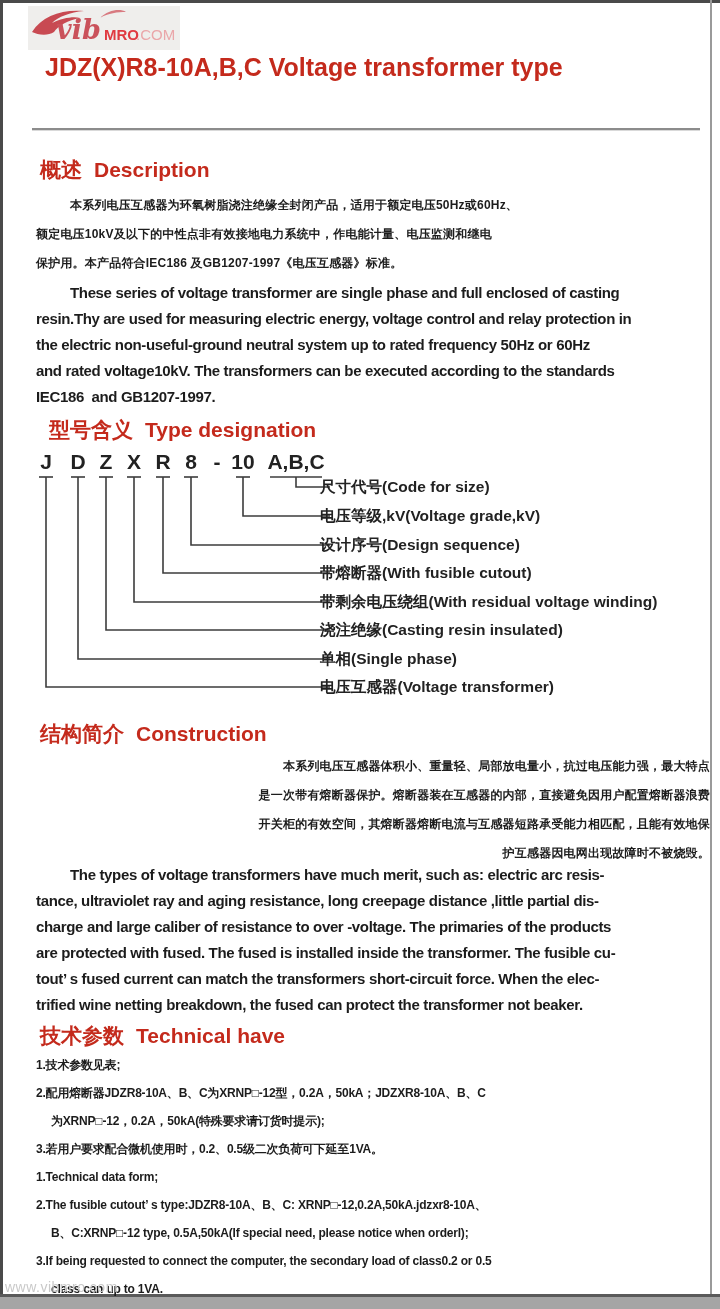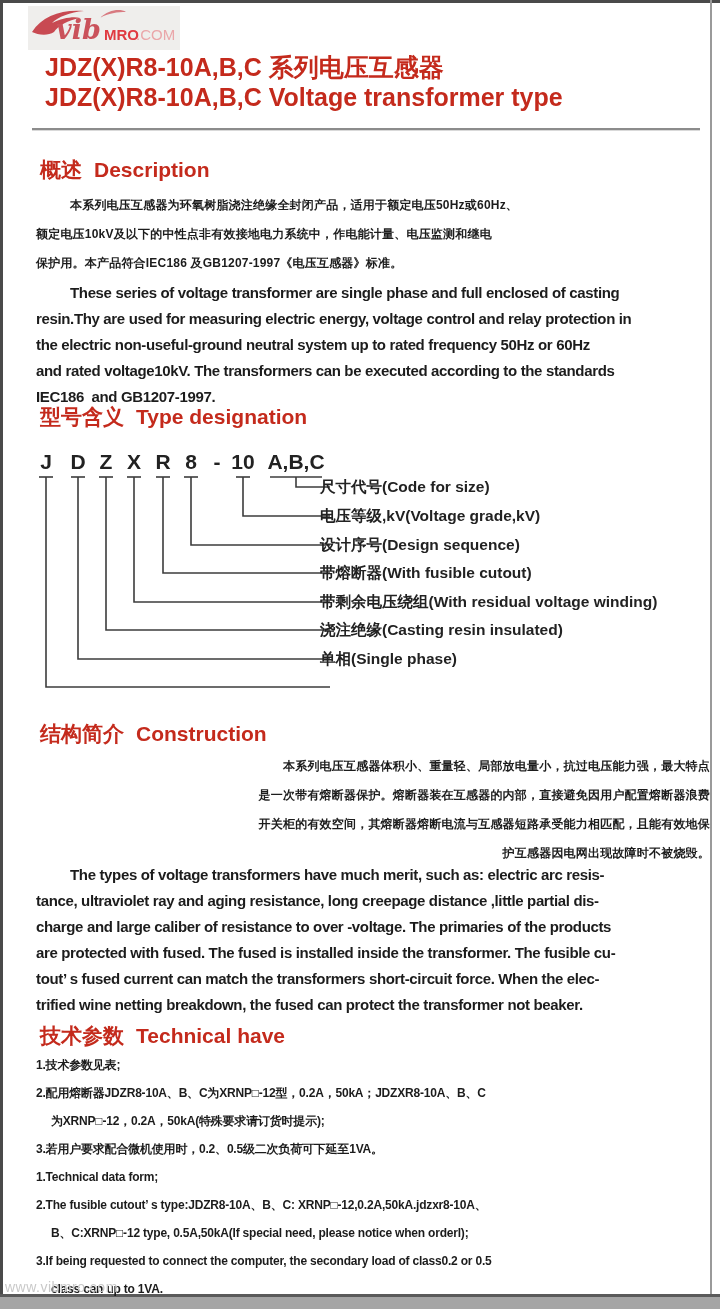--- a/index.html
+++ b/index.html
@@ -60,39 +60,38 @@
   <svg width="152" height="44" viewBox="0 0 152 44">
     <path d="M4,26 C14,10 34,3 56,5 C42,6 30,11 24,17 C34,12 46,10 52,12 C40,14 30,20 26,26 C20,30 10,29 4,26 Z" fill="#c84a52"></path>
     <path d="M98,6 C92,2 80,4 72,12 C80,7 90,6 98,6 Z" fill="#d87a80"></path>
     <text x="28" y="33" font-family="DejaVu Serif, serif" font-style="italic" font-weight="bold" font-size="27" fill="#ca525b">vib</text>
     <text x="76" y="34" font-family="Liberation Sans, sans-serif" font-weight="bold" font-size="15" fill="#e03a40">MRO</text>
     <text x="108" y="34" font-family="Liberation Sans, sans-serif" font-size="15" fill="#eaa6a9">.COM</text>
   </svg>
 </div>
 
 <div class="titles">
-  <div>JDZ(X)R8-10A,B,C 系列电压互感器</div>
   <div>JDZ(X)R8-10A,B,C Voltage transformer type</div>
 </div>
 
 <div class="divider"></div>
 
 <div class="h2" style="top:157px;">
   <span class="cn">概述</span><span>Description</span>
 </div>
 <div class="para para-cn" style="top:191px;">本系列电压互感器为环氧树脂浇注绝缘全封闭产品，适用于额定电压50Hz或60Hz、
 额定电压10kV及以下的中性点非有效接地电力系统中，作电能计量、电压监测和继电
 保护用。本产品符合IEC186 及GB1207-1997《电压互感器》标准。</div>
 <div class="para para-en" style="top:280px;">These series of voltage transformer are single phase and full enclosed of casting
 resin.Thy are used for measuring electric energy, voltage control and relay protection in
 the electric non-useful-ground neutral system up to rated frequency 50Hz or 60Hz
 and rated voltage10kV. The transformers can be executed according to the standards
 IEC186  and GB1207-1997.</div>
 
-<div class="h2" style="top:404px;">
+<div class="h2" style="top:417px;margin-left:9px;">
   <span class="cn">型号含义</span><span>Type designation</span>
 </div>
 
 <div class="diagram">
   <svg width="674" height="262" viewBox="0 0 674 262">
     <g stroke="#3c3c3c" stroke-width="1.6" fill="none">
 
       <path d="M3,27 H17"></path>
       <path d="M35,27 H49"></path>
       <path d="M63,27 H77"></path>
@@ -123,20 +122,21 @@
   <span class="code-char" style="left:207px;">10</span>
   <span class="code-char" style="left:260px;">A,B,C</span>
 
   <div class="d-label" style="top:26px;">尺寸代号(Code for size)</div>
   <div class="d-label" style="top:55px;">电压等级,kV(Voltage grade,kV)</div>
   <div class="d-label" style="top:84px;">设计序号(Design sequence)</div>
   <div class="d-label" style="top:112px;">带熔断器(With fusible cutout)</div>
   <div class="d-label" style="top:141px;">带剩余电压绕组(With residual voltage winding)</div>
   <div class="d-label" style="top:169px;">浇注绝缘(Casting resin insulated)</div>
   <div class="d-label" style="top:198px;">单相(Single phase)</div>
+  <div class="d-label" style="top:226px;">电压互感器(Voltage transformer)</div>
 </div>
 
 <div class="h2" style="top:721px;">
   <span class="cn">结构简介</span><span>Construction</span>
 </div>
 <div class="para para-cn" style="top:752px;text-align:right;">本系列电压互感器体积小、重量轻、局部放电量小，抗过电压能力强，最大特点
 是一次带有熔断器保护。熔断器装在互感器的内部，直接避免因用户配置熔断器浪费
 开关柜的有效空间，其熔断器熔断电流与互感器短路承受能力相匹配，且能有效地保
 护互感器因电网出现故障时不被烧毁。</div>
 <div class="para para-en" style="top:862px;">The types of voltage transformers have much merit, such as: electric arc resis-

